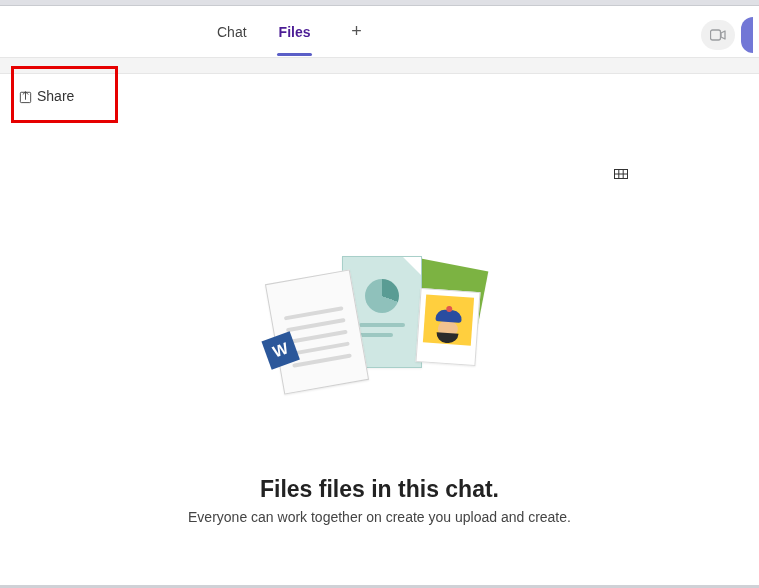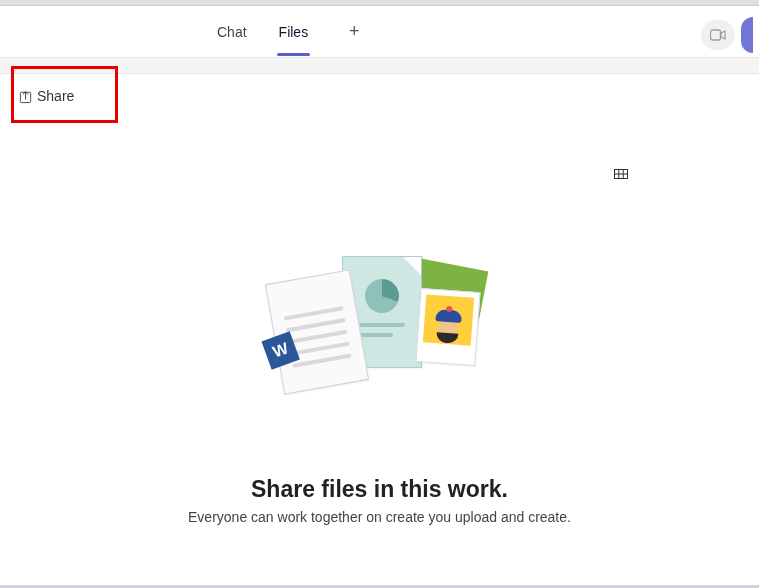--- a/index.html
+++ b/index.html
@@ -35,22 +35,22 @@
     padding-left: 14px;
   }
   .tab {
     padding: 6px 8px 4px 8px;
     font-size: 14px;
     color: #444;
     cursor: pointer;
     position: relative;
   }
   .tab.active {
-    color: #0f172a;
-    font-weight: 400;
+    color: #4c1d95;
+    font-weight: 700;
   }
   .tab.active::after {
     content: "";
     position: absolute;
     left: 6px;
     right: 6px;
     bottom: -10px;
     height: 3px;
     background: #5b5fc7;
     border-radius: 2px;
@@ -291,17 +291,17 @@
     <div class="photo">
       <div class="photo-inner">
         <div class="face">
           <div class="beanie"></div>
           <div class="head"></div>
           <div class="beard"></div>
         </div>
       </div>
     </div>
   </div>
-  <div class="empty-title">Share files in this work.</div>
+  <div class="empty-title">Files files in this chat.</div>
   <div class="empty-sub">Everyone can work together on create you upload and create.</div>
 </div>
 
 <div class="bottom-border"></div>
 
 </body></html>

